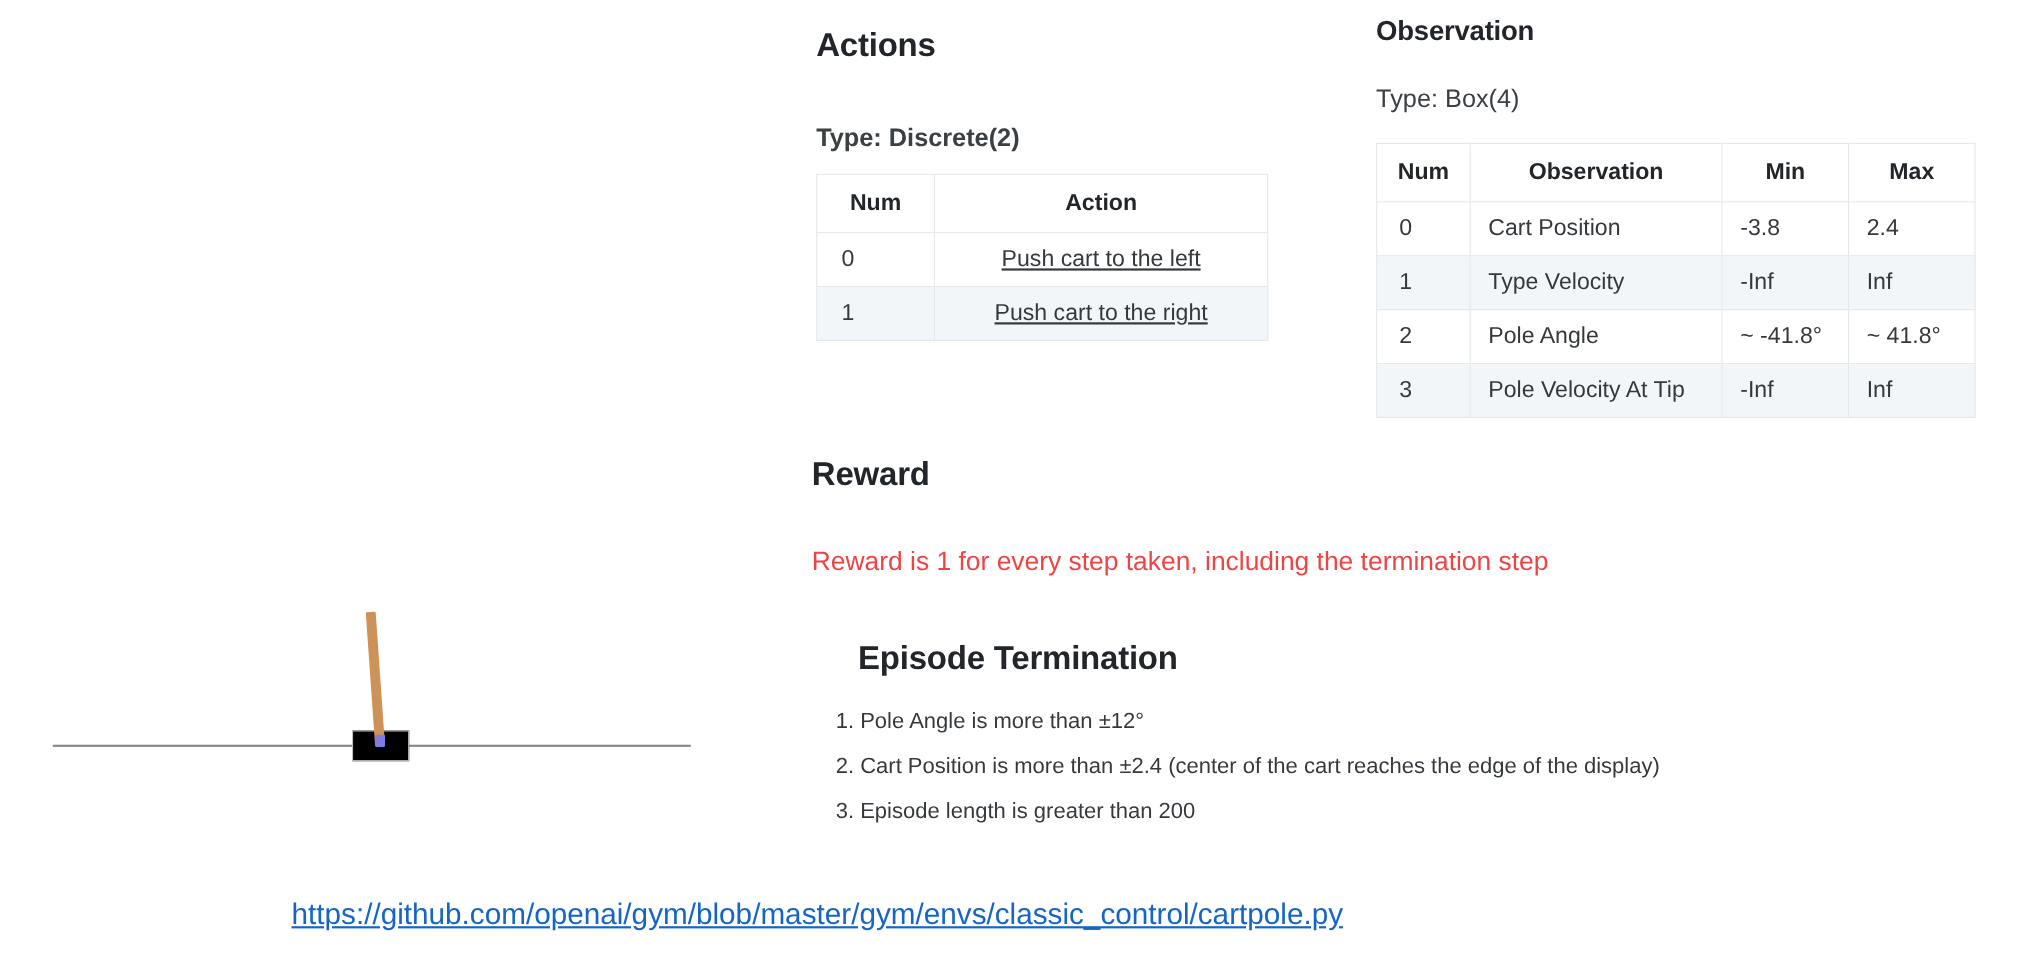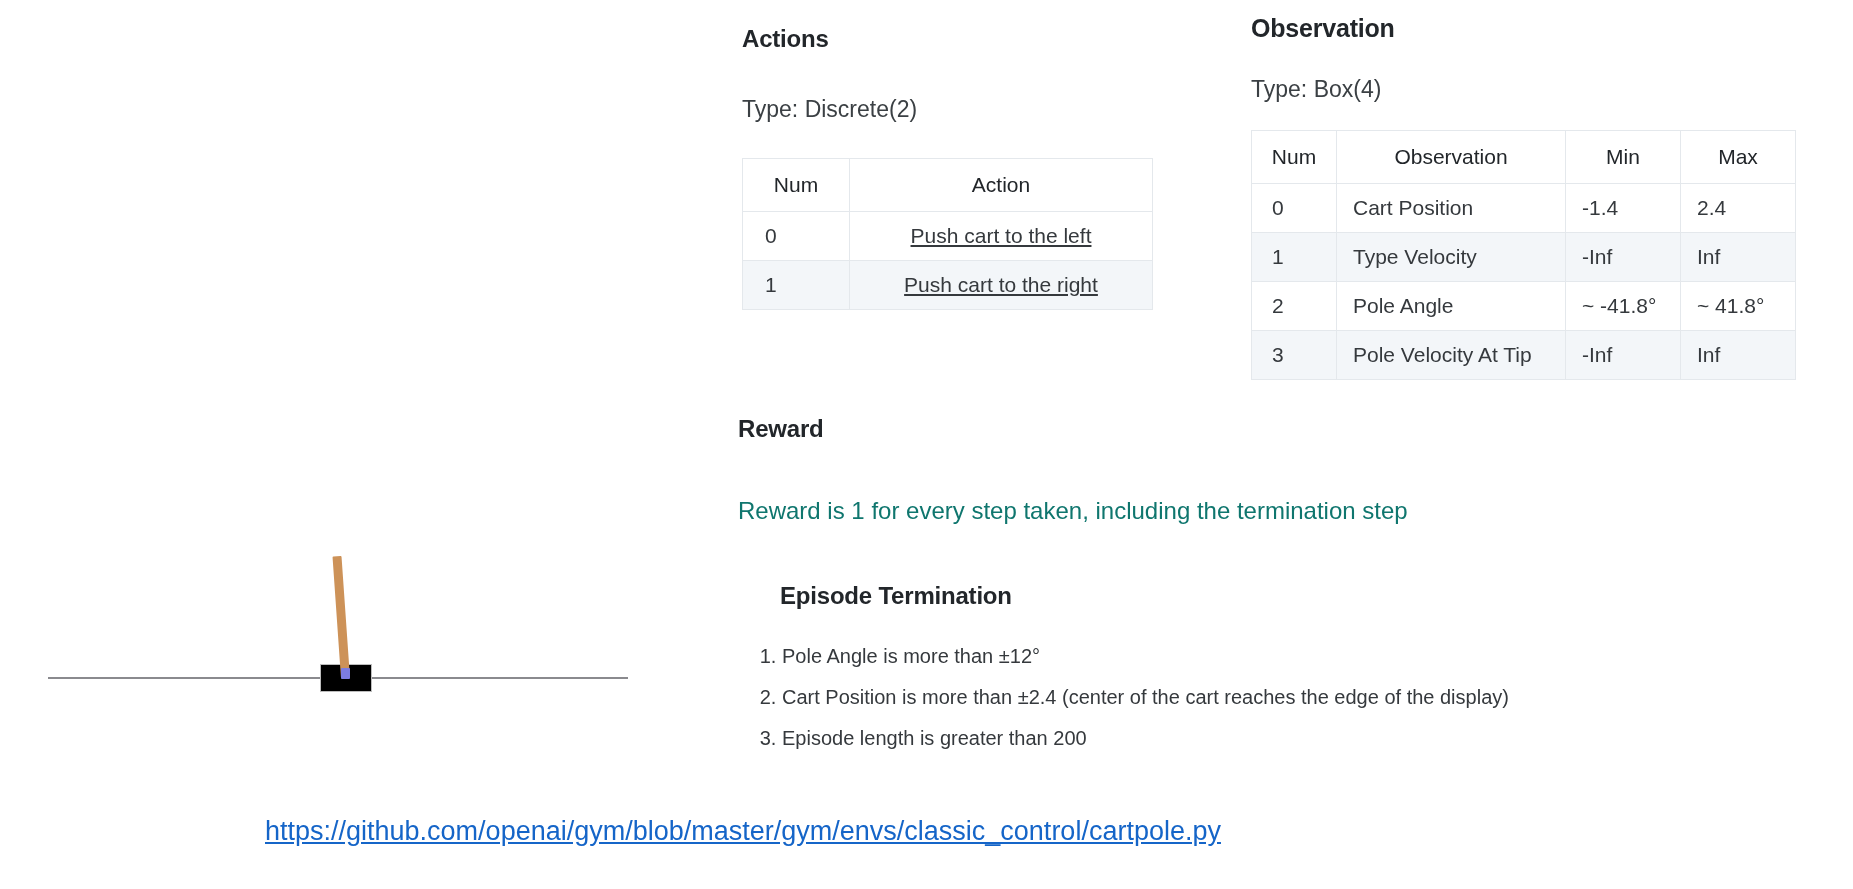--- a/index.html
+++ b/index.html
@@ -58,56 +58,56 @@
     left: 341px;
     top: 418px;
     width: 9px;
     height: 11px;
     background: #7d7ce0;
     border-radius: 1px;
   }
 
   
   .heading-lg {
-    font-size: 24px;
+    font-size: 30px;
     font-weight: bold;
     color: #22262a;
     letter-spacing: -0.2px;
   }
   .heading-md {
     font-size: 25px;
     font-weight: bold;
     color: #22262a;
     letter-spacing: -0.2px;
   }
   .type-line {
     font-size: 23px;
     color: #3b4044;
   }
   .body-line {
     font-size: 24px;
-    color: #0f766e;
+    color: #ef4444;
   }
 
   
   table.spec-table {
     border-collapse: collapse;
     background: #ffffff;
   }
   table.spec-table th,
   table.spec-table td {
     border: 1px solid #e4e8ec;
     font-size: 21px;
     font-weight: normal;
     color: #35393d;
     white-space: nowrap;
   }
   table.spec-table th {
     text-align: center;
-    font-weight: normal;
+    font-weight: bold;
     color: #22262a;
     padding: 14px 10px;
   }
   table.spec-table td {
     text-align: left;
     padding: 12px 16px;
   }
   table.spec-table tbody tr.striped td {
     background: #f3f6f9;
   }
@@ -122,21 +122,21 @@
   
   #observation-table { position: absolute; left: 1251px; top: 130px; }
   #observation-table th.o-num, #observation-table td.o-num { width: 48px; }
   #observation-table th.o-obs, #observation-table td.o-obs { width: 196px; }
   #observation-table th.o-min, #observation-table td.o-min { width: 82px; }
   #observation-table th.o-max, #observation-table td.o-max { width: 82px; }
   #observation-table td.o-num { padding-left: 20px; }
 
   
   #actions-heading     { position: absolute; left: 742px; top: 25px; }
-  #actions-type        { position: absolute; left: 742px; top: 96px; }
+  #actions-type        { position: absolute; left: 742px; top: 112px; font-weight: bold; }
   #observation-heading { position: absolute; left: 1251px; top: 14px; }
   #observation-type    { position: absolute; left: 1251px; top: 76px; }
 
   #reward-heading      { position: absolute; left: 738px; top: 415px; }
   #reward-text         { position: absolute; left: 738px; top: 497px; }
 
   #termination-heading { position: absolute; left: 780px; top: 582px; }
   #termination-list {
     position: absolute;
     left: 738px;
@@ -199,21 +199,21 @@
       <th class="o-num">Num</th>
       <th class="o-obs">Observation</th>
       <th class="o-min">Min</th>
       <th class="o-max">Max</th>
     </tr>
   </thead>
   <tbody>
     <tr>
       <td class="o-num">0</td>
       <td class="o-obs">Cart Position</td>
-      <td class="o-min">-1.4</td>
+      <td class="o-min">-3.8</td>
       <td class="o-max">2.4</td>
     </tr>
     <tr class="striped">
       <td class="o-num">1</td>
       <td class="o-obs">Type Velocity</td>
       <td class="o-min">-Inf</td>
       <td class="o-max">Inf</td>
     </tr>
     <tr>
       <td class="o-num">2</td>

